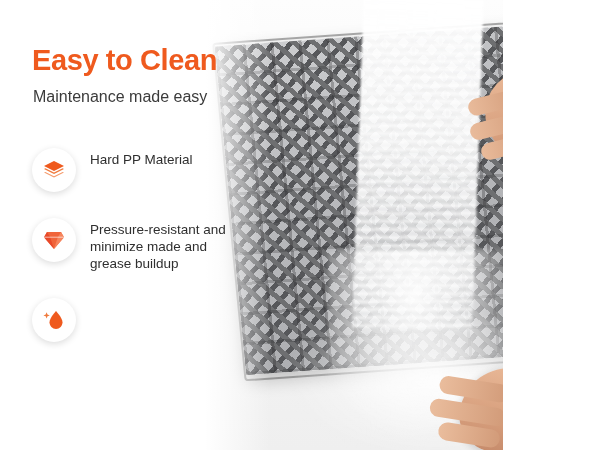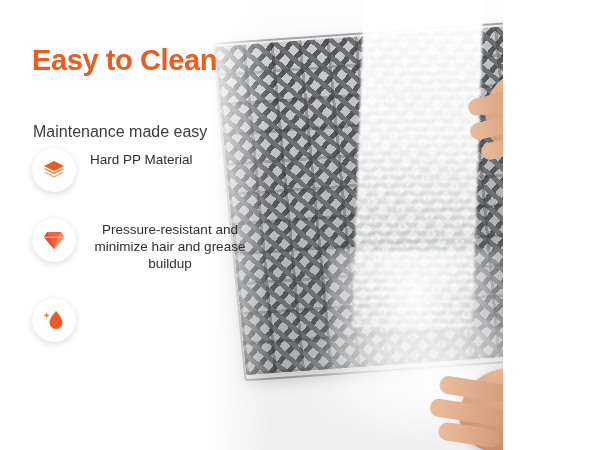--- a/index.html
+++ b/index.html
@@ -7,21 +7,20 @@
     width:600px;height:450px;
     font-family:"Liberation Sans", sans-serif;
     background:#ffffff;
     overflow:hidden;
   }
   #stage{
     position:relative;
     width:503px;height:450px;
     background:#14b8a6;
     overflow:hidden;
-    text-align:center;
   }
 
   
   .photo{
     position:absolute;
     left:200px;top:0;width:400px;height:450px;
     background:
       radial-gradient(circle at 62% 28%, rgba(255,255,255,0.55) 0%, rgba(255,255,255,0) 34%),
       linear-gradient(180deg,#fdfdfd 0%,#f6f6f6 45%,#efefef 100%);
     overflow:hidden;
@@ -116,21 +115,21 @@
     position:absolute;left:0;top:0;width:270px;height:450px;
     background:linear-gradient(90deg,#ffffff 0%,#ffffff 76%,rgba(255,255,255,0.0) 100%);
   }
   .headline{
     position:absolute;left:32px;top:44px;
     font-size:29px;font-weight:bold;color:#ef5a1e;letter-spacing:-.4px;
     white-space:nowrap;
   }
   .subhead{
     position:absolute;left:33px;top:88px;
-    font-size:16px;color:#3b3b3b;white-space:nowrap;margin-top:35px;
+    font-size:16px;color:#3b3b3b;white-space:nowrap;
   }
 
   .features{position:absolute;left:32px;top:148px;width:230px;}
   .feature{display:flex;align-items:flex-start;margin-bottom:26px;}
   .badge{
     flex:0 0 auto;width:44px;height:44px;border-radius:50%;
     background:#ffffff;
     box-shadow:0 2px 7px rgba(0,0,0,.14);
     display:flex;align-items:center;justify-content:center;
     margin-right:14px;
@@ -188,21 +187,21 @@
 
       <div class="feature">
         <span class="badge">
           <svg width="24" height="24" viewBox="0 0 24 24">
             <path d="M5 4 H19 L22 9.2 L12 21 L2 9.2 Z" fill="#F0643A"></path>
             <path d="M5 4 L8.2 9.2 L12 21 L2 9.2 Z" fill="#E8492A"></path>
             <path d="M19 4 L15.8 9.2 L12 21 L22 9.2 Z" fill="#F6845C"></path>
             <path d="M2 9.2 H22" stroke="#ffffff" stroke-width="0.9" opacity=".7"></path>
           </svg>
         </span>
-        <span class="ftext">Pressure-resistant and minimize hair and grease buildup</span>
+        <span class="ftext">Pressure-resistant and minimize made and grease buildup</span>
       </div>
 
       <div class="feature">
         <span class="badge">
           <svg width="24" height="24" viewBox="0 0 24 24">
             <path d="M14 3 C14 3 20.5 10 20.5 14.3 C20.5 18 17.6 21 14 21 C10.4 21 7.5 18 7.5 14.3 C7.5 10 14 3 14 3 Z" fill="#EF5A1E"></path>
             <path d="M4.6 4.2 L5.5 6.5 L7.8 7.4 L5.5 8.3 L4.6 10.6 L3.7 8.3 L1.4 7.4 L3.7 6.5 Z" fill="#F07A3C"></path>
           </svg>
         </span>
       </div>

